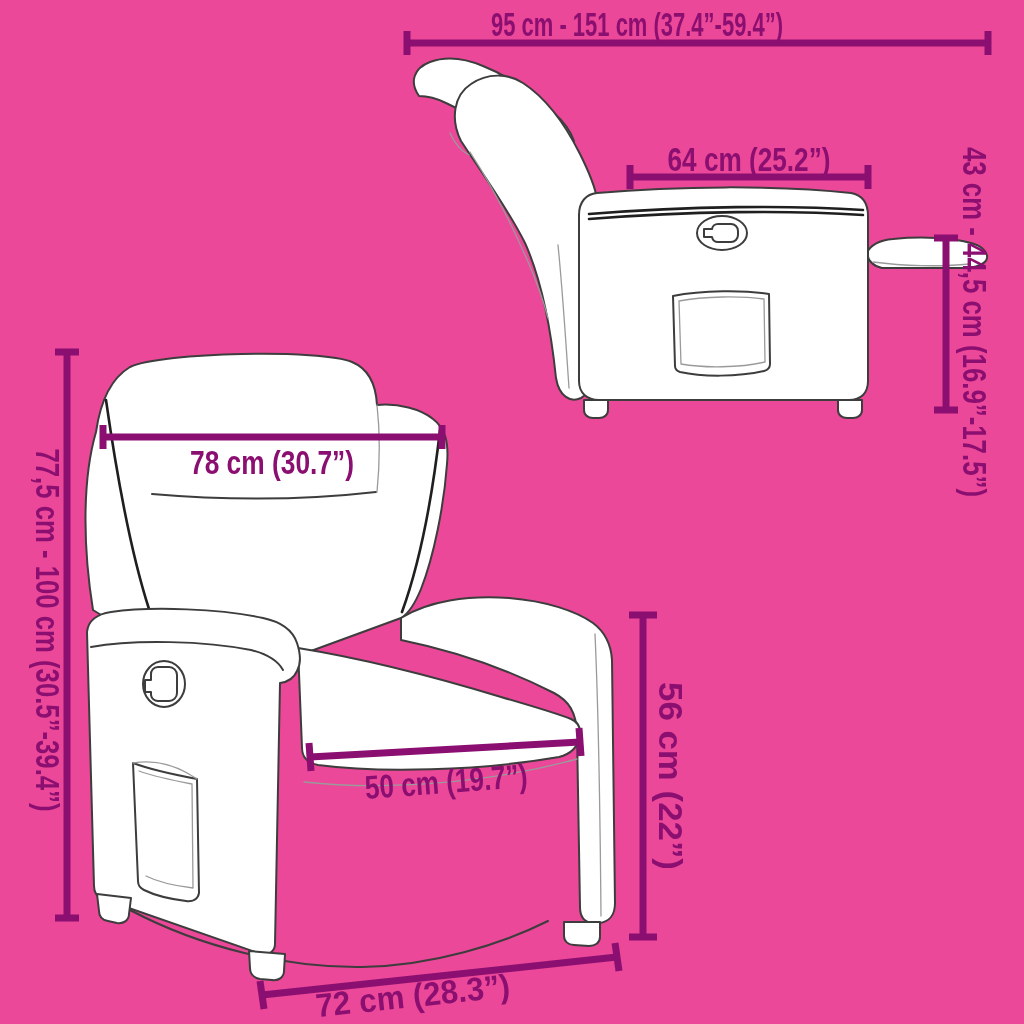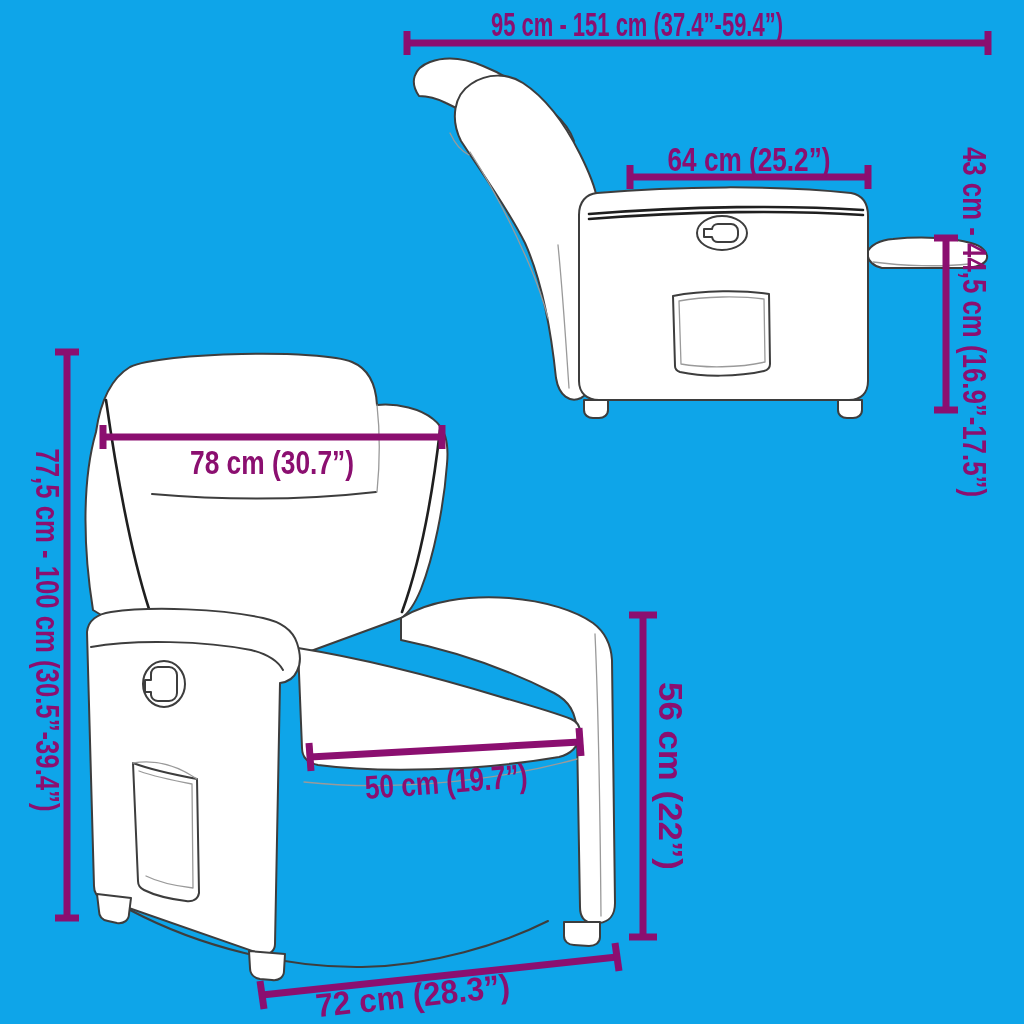--- a/index.html
+++ b/index.html
@@ -1,16 +1,16 @@
 <!DOCTYPE html>
 <html style="--accent: #8B0F70; --outline: #3d3d3d;"><head>
 <meta charset="utf-8">
 <style>
   html,body{margin:0;padding:0;background:#fff;}
-  .canvas{position:relative;width:1024px;height:1024px;background:#0ea5e9;overflow:hidden;
+  .canvas{position:relative;width:1024px;height:1024px;background:#ec4899;overflow:hidden;
           font-family:"Liberation Sans",sans-serif;}
   svg{position:absolute;left:0;top:0;}
   :root{--accent:#8B0F70;--outline:#3d3d3d;--thin:#9a9a9a;--dark:#1f1f1f;}
   .ln{stroke:var(--outline);stroke-width:2;fill:none;stroke-linecap:round;stroke-linejoin:round;}
   .ln-f{stroke:var(--outline);stroke-width:2;fill:#ffffff;stroke-linecap:round;stroke-linejoin:round;}
   .ln-thin{stroke:var(--thin);stroke-width:1.3;fill:none;stroke-linecap:round;stroke-linejoin:round;}
   .ln-dark{stroke:var(--dark);stroke-width:2.6;fill:none;stroke-linecap:round;stroke-linejoin:round;}
   .dim{stroke:var(--accent);stroke-width:7;fill:none;}
   .dim-text{fill:var(--accent);font-family:"Liberation Sans",sans-serif;font-weight:700;font-size:33px;}
 </style>

